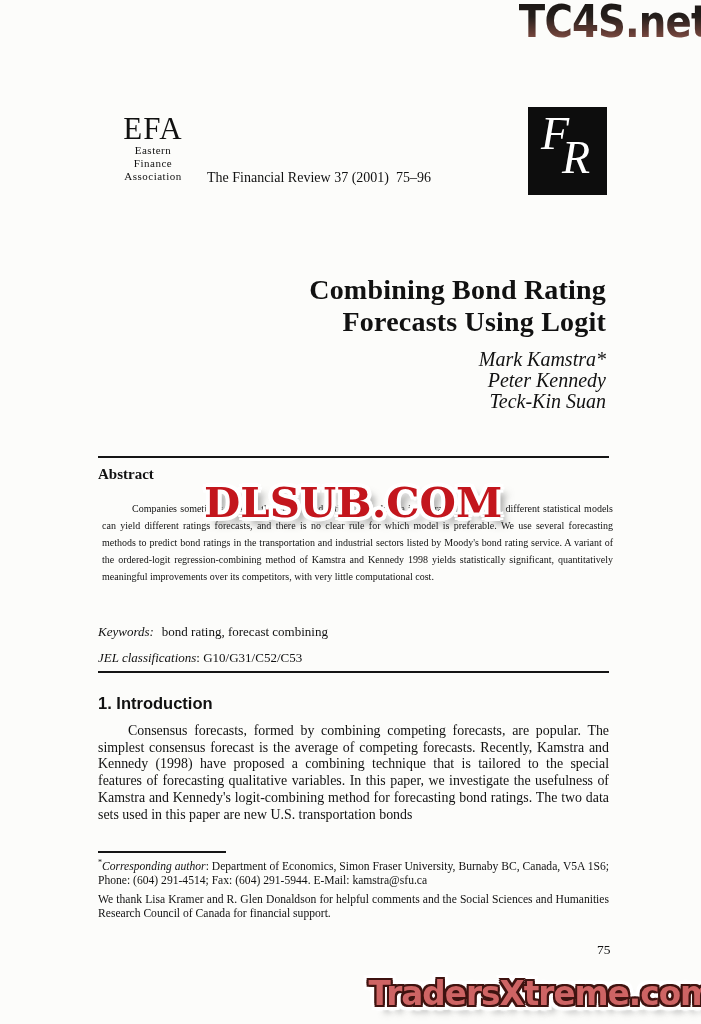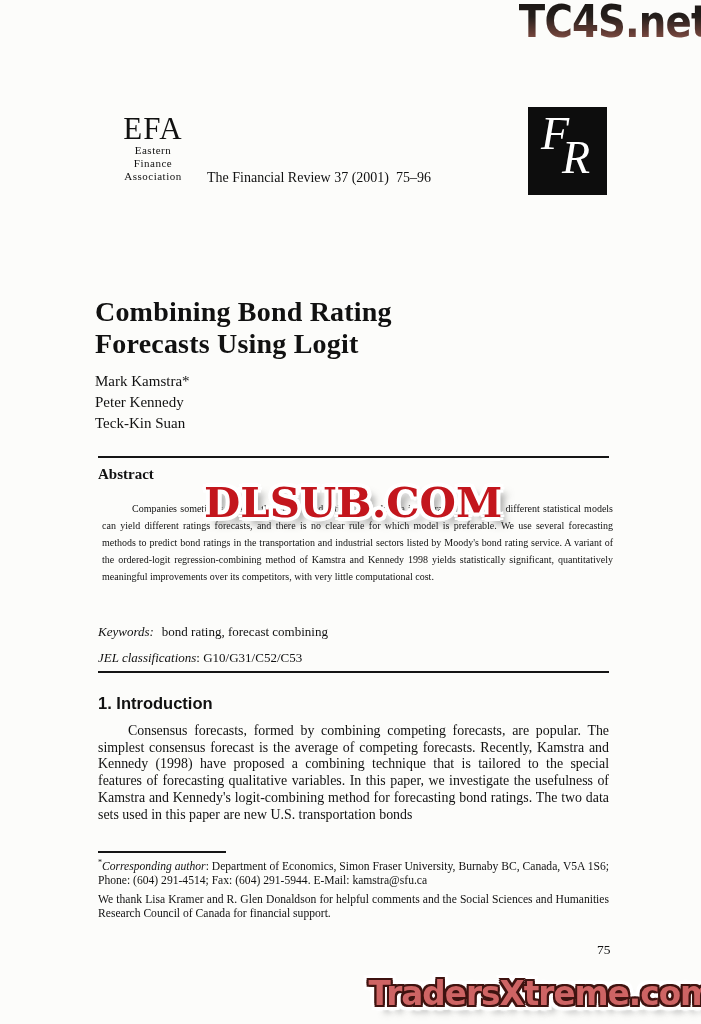--- a/index.html
+++ b/index.html
@@ -42,23 +42,23 @@
   .efa-line{font-size:11px; line-height:13px; letter-spacing:.5px;}
   .citation{position:absolute; left:207px; top:170px; font-size:14px; white-space:pre;}
   .journal-name{position:absolute; left:431px; top:120px; width:88px; text-align:center;
     font-size:15px; line-height:18px; letter-spacing:.5px;}
   .fr-box{position:absolute; left:528px; top:107px; width:79px; height:88px; background:#0d0d0d;}
   .fr-f,.fr-r{position:absolute; color:#fff; font-style:italic; font-size:46px; line-height:46px;
     font-family:"Liberation Serif", serif;}
   .fr-f{left:13px; top:4px;}
   .fr-r{left:34px; top:28px;}
   
-  .title-block{position:absolute; left:95px; top:274px; width:511px; text-align:left;margin-top:22px;}
+  .title-block{position:absolute; left:95px; top:274px; width:511px; text-align:right;}
   .paper-title{font-size:28px; font-weight:bold; line-height:32px; letter-spacing:.2px;}
-  .authors{margin-top:11px; font-size:15px; line-height:21px;}
+  .authors{margin-top:11px; font-size:20px; line-height:21px;font-style:italic;}
   .affiliation{margin-top:6px; font-size:12.5px; font-weight:bold; font-style:italic;}
   
   .rule{position:absolute; left:98px; width:511px; height:2px; background:#151515;}
   .rule-1{top:456px;}
   .rule-2{top:671px;}
   .fn-rule{position:absolute; left:98px; top:851px; width:128px; height:2px; background:#151515;}
   
   .abstract-head{position:absolute; left:98px; top:466px; font-size:15px; font-weight:bold;}
   .abstract-text{position:absolute; left:98px; top:496px; width:511px;
     font-size:10px; line-height:17px; text-align:justify; text-indent:30px; margin:4px;}

